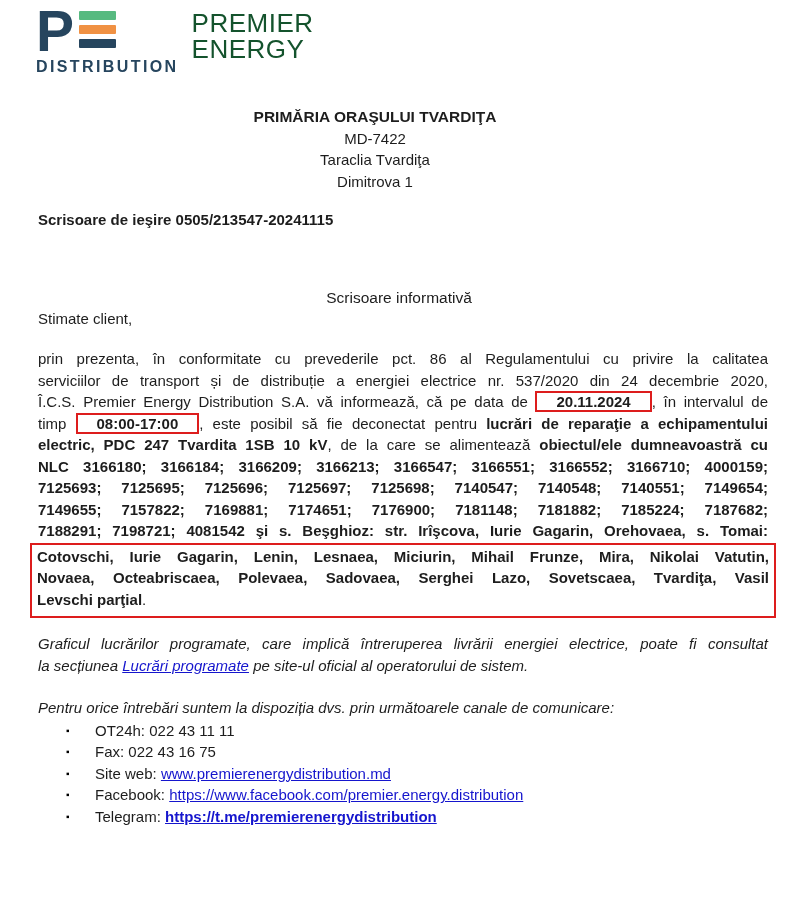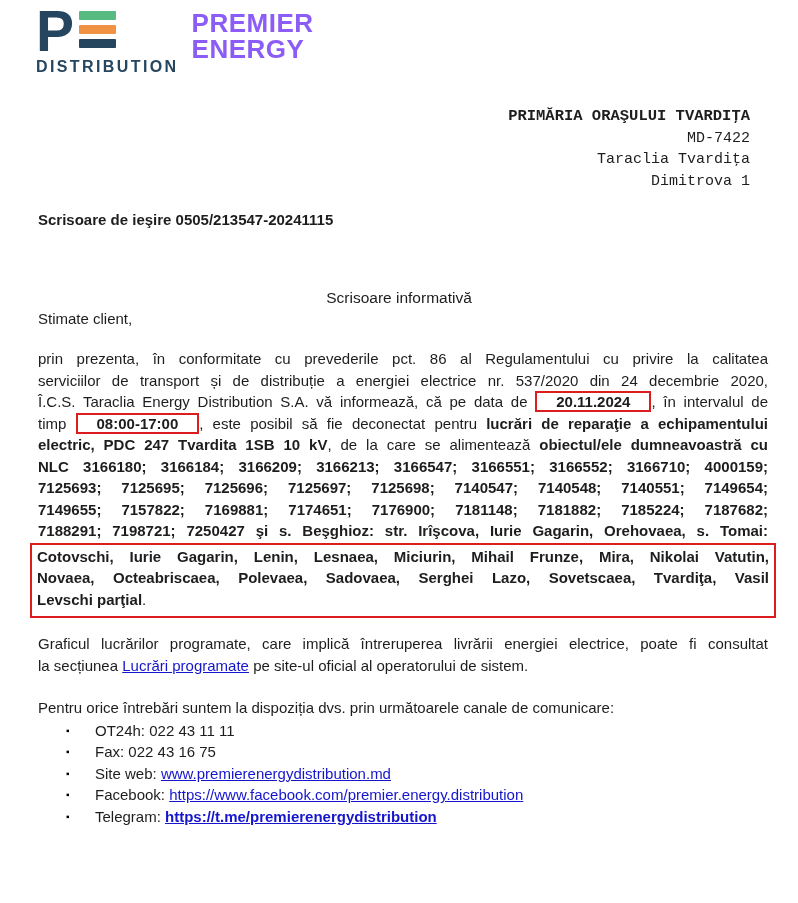--- a/index.html
+++ b/index.html
@@ -12,30 +12,30 @@
   .logo{display:flex;align-items:flex-start;margin:10px 0 0 36px;width:max-content;}
   .pe-mark{display:flex;flex-direction:column;}
   .pe-row{display:flex;align-items:flex-start;}
   .p-letter{font-size:57px;font-weight:bold;color:var(--navy);line-height:43px;letter-spacing:-3px;}
   .bars{display:flex;flex-direction:column;gap:5px;margin:1px 0 0 8px;}
   .bars i{display:block;width:37px;height:9px;border-radius:1px;}
   .bar-green{background:var(--green);}
   .bar-orange{background:var(--orange);}
   .bar-navy{background:var(--navy);}
   .dist{font-size:16px;font-weight:bold;letter-spacing:2.4px;color:var(--navy);margin-top:5px;}
-  .words{margin:0 0 0 13px;font-size:26px;font-weight:bold;color:#8b5cf6;line-height:26px;letter-spacing:0.5px;}
+  .words{margin:0 0 0 13px;font-size:26px;font-weight:normal;color:#14532d;line-height:26px;letter-spacing:0.5px;}
   
-  .recipient{margin-top:30px;padding-right:48px;text-align:right;font-size:15px;line-height:21.5px;font-family:Liberation Mono, monospace;}
+  .recipient{margin-top:30px;padding-right:48px;text-align:center;font-size:15px;line-height:21.5px;}
   .recipient .r0{font-weight:bold;font-size:15.5px;}
   .ref{margin:19px 0 0 38px;font-weight:bold;font-size:15px;}
   .title{margin-top:61px;text-align:center;font-size:15.5px;}
   .greeting{margin:3px 0 0 38px;font-size:15px;}
   .body{margin:21px 30px 0 38px;}
   .para{margin:0;}
-  .para+.para{margin-top:15px;}
+  .para+.para{margin-top:15px;font-style:italic;}
   .para.gap-lg{margin-top:21px;}
   .para.gap-md{margin-top:17px;}
   .line{font-size:15px;line-height:21.5px;white-space:normal;}
   .just{text-align:justify;text-align-last:justify;}
   .b{font-weight:bold;text-align:center;}
   .rbox{border:2px solid var(--red);padding:0 19px;}
   .bigbox{border:2px solid var(--red);margin:1px -8px 0 -8px;padding:1px 5px 6px 5px;}
   .lnk{color:var(--link);text-decoration:underline;cursor:pointer;}
   
   .contact-list{list-style:none;margin:1px 0 0 0;padding:0;}
@@ -75,27 +75,27 @@
   <div class="ref">Scrisoare de ieşire 0505/213547-20241115</div>
 
   <div class="title">Scrisoare informativă</div>
 
   <div class="greeting">Stimate client,</div>
 
   <div class="body">
       <div class="para">
         <div class="line just"><span class="">prin prezenta, în conformitate cu prevederile pct. 86 al Regulamentului cu privire la calitatea</span></div>
         <div class="line just"><span class="">serviciilor de transport și de distribuție a energiei electrice nr. 537/2020 din 24 decembrie 2020,</span></div>
-        <div class="line just"><span class="">Î.C.S. Taraclia Energy Distribution S.A. vă informează, că pe data de </span><span class="b rbox ">20.11.2024</span><span class="">, în intervalul de</span></div>
+        <div class="line just"><span class="">Î.C.S. Premier Energy Distribution S.A. vă informează, că pe data de </span><span class="b rbox ">20.11.2024</span><span class="">, în intervalul de</span></div>
         <div class="line just"><span class="">timp </span><span class="b rbox ">08:00-17:00</span><span class="">, este posibil să fie deconectat pentru </span><span class="b ">lucrări de reparaţie a echipamentului</span></div>
         <div class="line just"><span class="b ">electric, PDC 247 Tvardita 1SB 10 kV</span><span class="">, de la care se alimentează </span><span class="b ">obiectul/ele dumneavoastră cu</span></div>
         <div class="line just"><span class="b ">NLC 3166180; 3166184; 3166209; 3166213; 3166547; 3166551; 3166552; 3166710; 4000159;</span></div>
         <div class="line just"><span class="b ">7125693; 7125695; 7125696; 7125697; 7125698; 7140547; 7140548; 7140551; 7149654;</span></div>
         <div class="line just"><span class="b ">7149655; 7157822; 7169881; 7174651; 7176900; 7181148; 7181882; 7185224; 7187682;</span></div>
-        <div class="line just"><span class="b ">7188291; 7198721; 7250427 şi s. Beşghioz: str. Irîşcova, Iurie Gagarin, Orehovaea, s. Tomai:</span></div>
+        <div class="line just"><span class="b ">7188291; 7198721; 4081542 şi s. Beşghioz: str. Irîşcova, Iurie Gagarin, Orehovaea, s. Tomai:</span></div>
         <div class="bigbox">
           <div class="line just"><span class="b ">Cotovschi, Iurie Gagarin, Lenin, Lesnaea, Miciurin, Mihail Frunze, Mira, Nikolai Vatutin,</span></div>
           <div class="line just"><span class="b ">Novaea, Octeabriscaea, Polevaea, Sadovaea, Serghei Lazo, Sovetscaea, Tvardiţa, Vasil</span></div>
           <div class="line"><span class="b ">Levschi parţial</span><span class="">.</span></div>
         </div>
       </div>
       <div class="para">
         <div class="line just"><span class="">Graficul lucrărilor programate, care implică întreruperea livrării energiei electrice, poate fi consultat</span></div>
         <div class="line"><span class="">la secțiunea </span><a class="lnk ">Lucrări programate</a><span class=""> pe site-ul oficial al operatorului de sistem.</span></div>
       </div>

